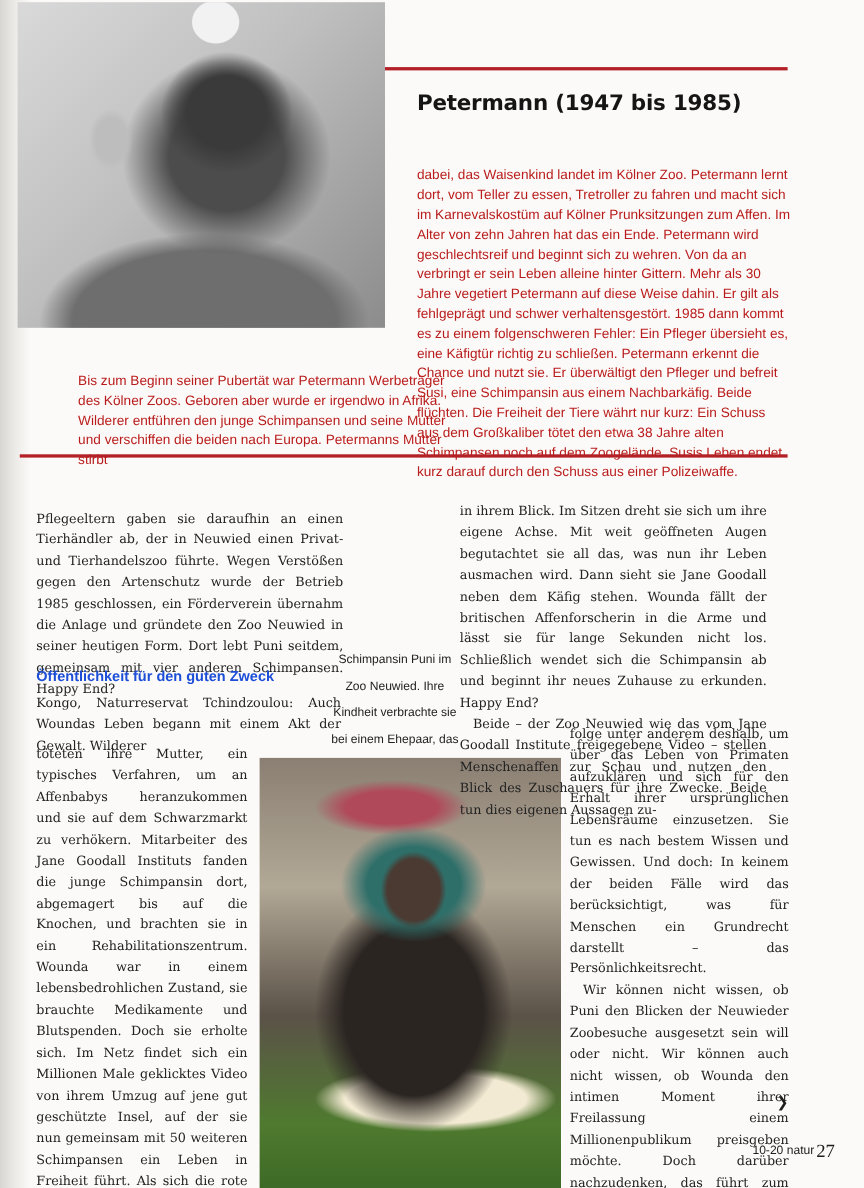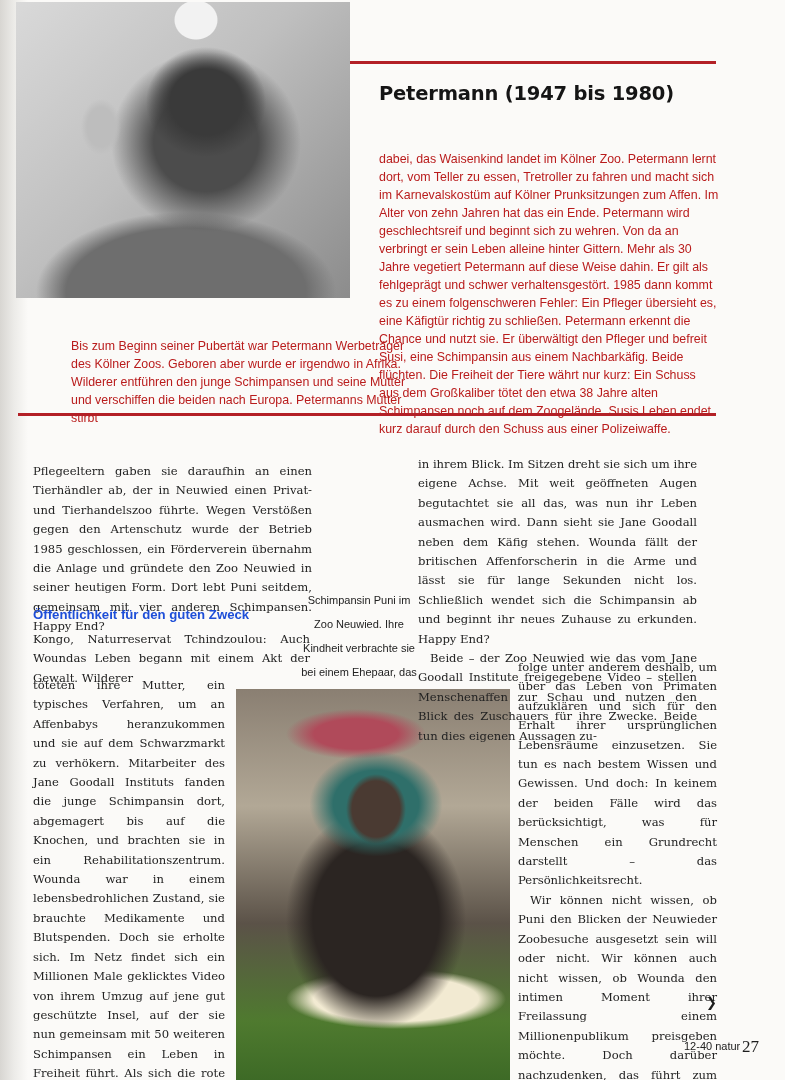--- a/index.html
+++ b/index.html
@@ -87,21 +87,21 @@
 </head>
 <body>
 
 <div class="spine"></div>
 
 <div class="photo-top"></div>
 
 <div class="red-rule rule-top"></div>
 
 <div class="box-title">
-  <div>Petermann (1947 bis 1980)</div>
+  <div>Petermann (1947 bis 1985)</div>
 </div>
 
 <div class="box-text box-right">dabei, das Waisenkind landet im Kölner Zoo. Petermann lernt dort, vom Teller zu essen, Tretroller zu fahren und macht sich im Karnevalskostüm auf Kölner Prunksitzungen zum Affen. Im Alter von zehn Jahren hat das ein Ende. Petermann wird geschlechtsreif und beginnt sich zu wehren. Von da an verbringt er sein Leben alleine hinter Gittern. Mehr als 30 Jahre vegetiert Petermann auf diese Weise dahin. Er gilt als fehlgeprägt und schwer verhaltensgestört. 1985 dann kommt es zu einem folgenschweren Fehler: Ein Pfleger übersieht es, eine Käfigtür richtig zu schließen. Petermann erkennt die Chance und nutzt sie. Er überwältigt den Pfleger und befreit Susi, eine Schimpansin aus einem Nachbarkäfig. Beide flüchten. Die Freiheit der Tiere währt nur kurz: Ein Schuss aus dem Großkaliber tötet den etwa 38 Jahre alten Schimpansen noch auf dem Zoogelände. Susis Leben endet kurz darauf durch den Schuss aus einer Polizeiwaffe.</div>
 <div class="box-text box-left">Bis zum Beginn seiner Pubertät war Petermann Werbeträger des Kölner Zoos. Geboren aber wurde er irgendwo in Afrika. Wilderer entführen den junge Schimpansen und seine Mutter und verschiffen die beiden nach Europa. Petermanns Mutter stirbt</div>
 
 <div class="red-rule rule-box"></div>
 
 <div class="col col1">
   <p>Pflegeeltern gaben sie daraufhin an einen Tierhändler ab, der in Neuwied einen Privat- und Tierhandelszoo führte. Wegen Verstößen gegen den Artenschutz wurde der Betrieb 1985 geschlossen, ein Förderverein übernahm die Anlage und gründete den Zoo Neuwied in seiner heutigen Form. Dort lebt Puni seitdem, gemeinsam mit vier anderen Schimpansen. Happy End?</p>
 </div>
@@ -125,14 +125,14 @@
   <p class="indent">Beide – der Zoo Neuwied wie das vom Jane Goodall Institute freigegebene Video – stellen Menschenaffen zur Schau und nutzen den Blick des Zuschauers für ihre Zwecke. Beide tun dies eigenen Aussagen zu-</p>
 </div>
 
 <div class="col col2b">
   <p>folge unter anderem deshalb, um über das Leben von Primaten aufzuklären und sich für den Erhalt ihrer ursprünglichen Lebensräume einzusetzen. Sie tun es nach bestem Wissen und Gewissen. Und doch: In keinem der beiden Fälle wird das berücksichtigt, was für Menschen ein Grundrecht darstellt – das Persönlichkeitsrecht.</p>
   <p class="indent">Wir können nicht wissen, ob Puni den Blicken der Neuwieder Zoobesuche ausgesetzt sein will oder nicht. Wir können auch nicht wissen, ob Wounda den intimen Moment ihrer Freilassung einem Millionenpublikum preisgeben möchte. Doch darüber nachzudenken, das führt zum Kern einer Frage, die in der jüngeren Vergangenheit nicht nur Tierrechtsaktivisten, sondern</p>
 </div>
 
 <div class="chevron">❯</div>
 
-<div class="footer">12-40 natur</div>
+<div class="footer">10-20 natur</div>
 <div class="page-num">27</div>
 
 </body></html>

